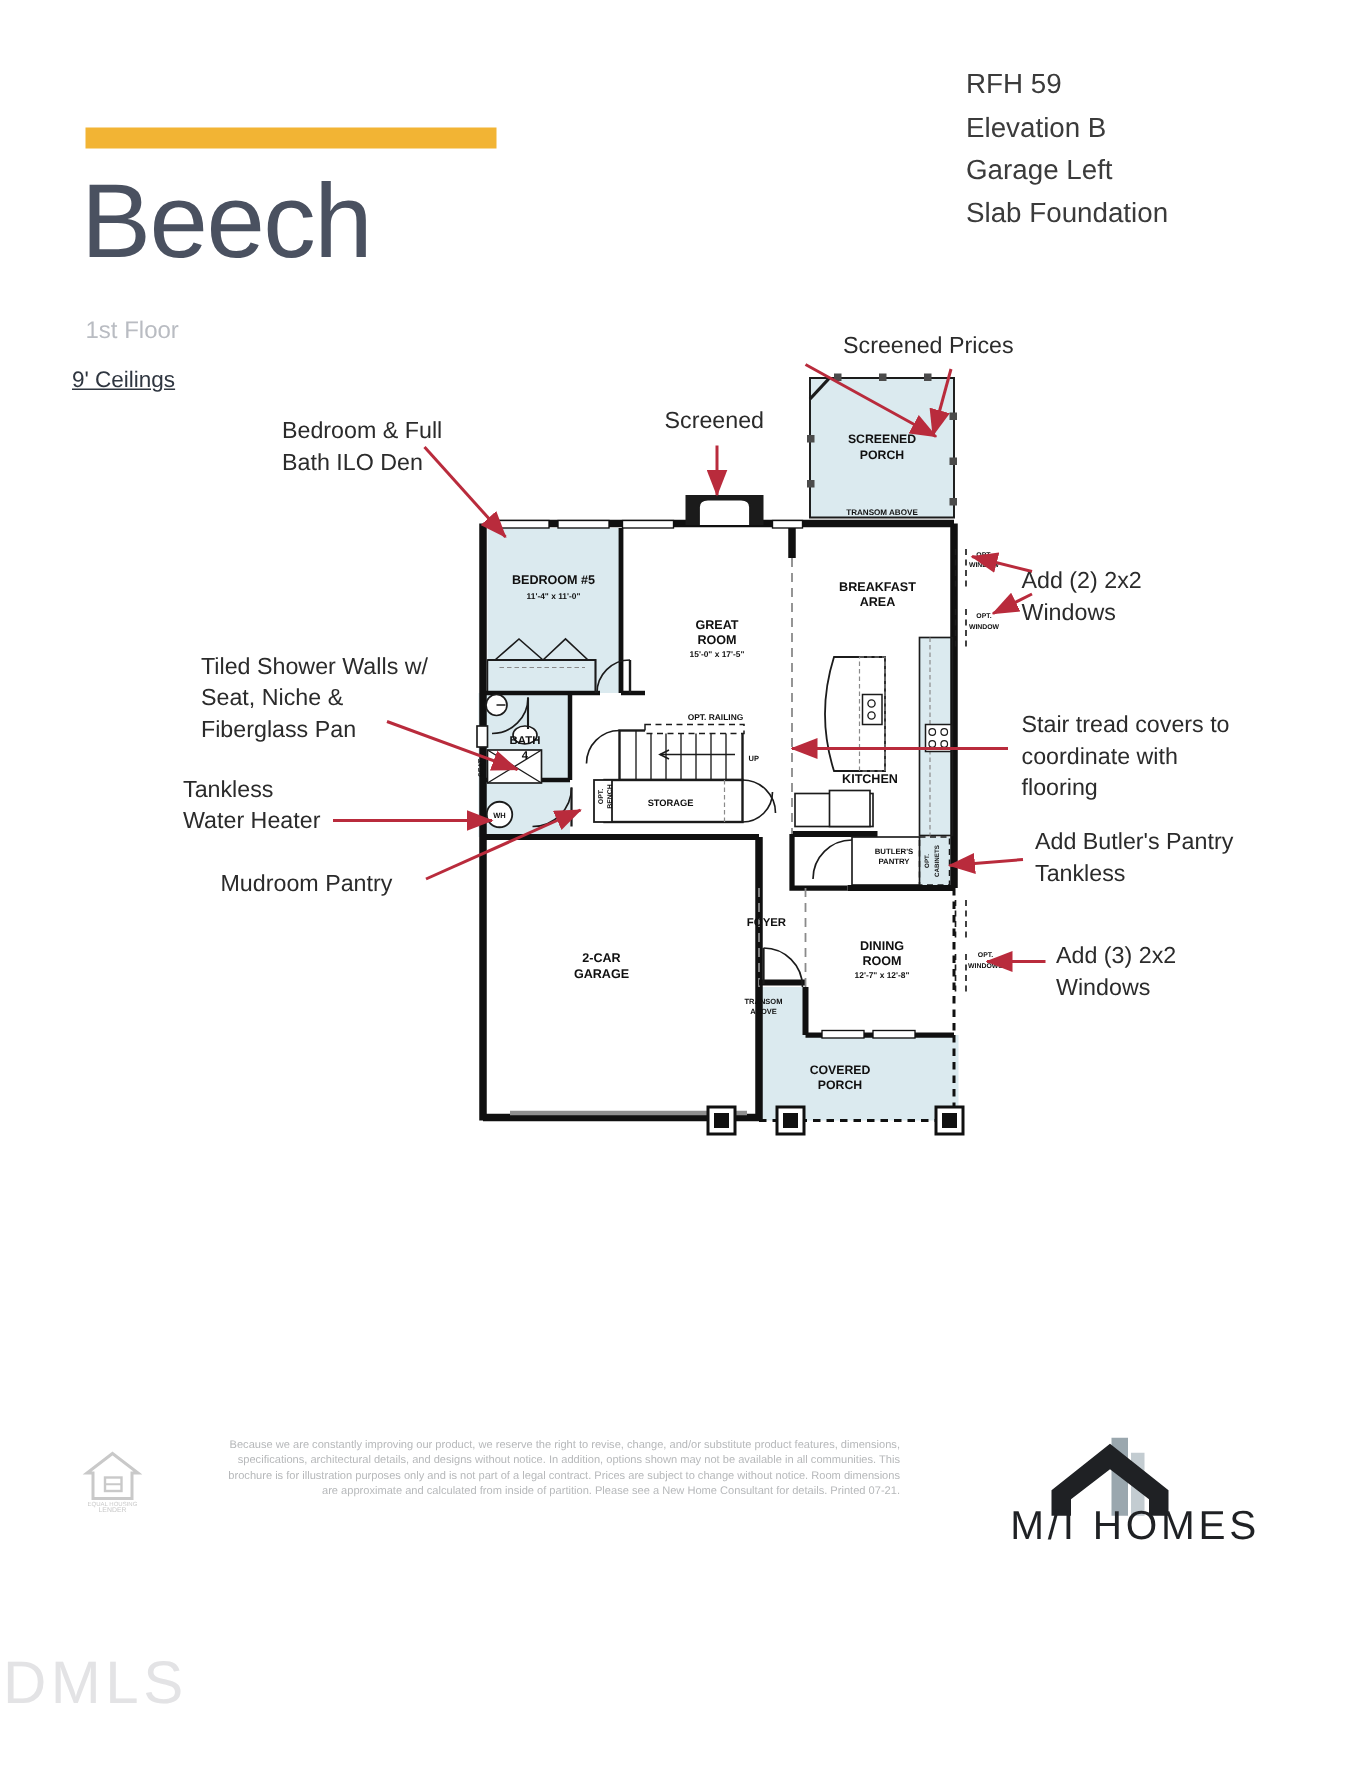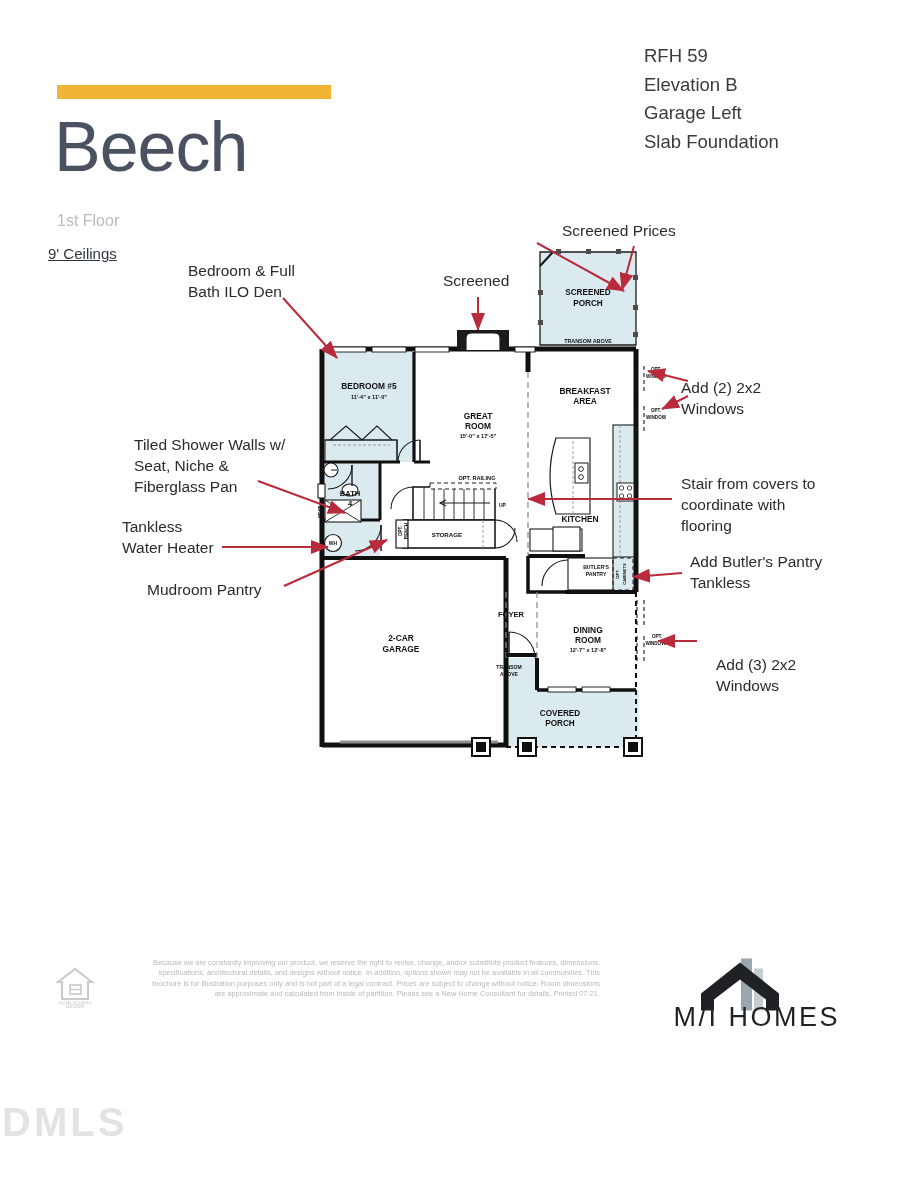--- a/index.html
+++ b/index.html
@@ -23,21 +23,21 @@
   .callout{font-size:15.5px;line-height:21px;color:#2b2b2b;}
 
   
   #plan-canvas{left:0;top:0;width:900px;height:1177px;pointer-events:none;}
 
   
   #disclaimer{left:140px;top:958px;width:460px;font-size:7.4px;line-height:10.4px;color:#b6b8ba;text-align:right;}
   #ehl-icon{left:55px;top:963px;width:40px;height:46px;}
   #mi-logo{left:645px;top:938px;width:190px;height:105px;}
   #mi-wordmark{left:640px;top:1002px;width:200px;text-align:right;font-size:27px;letter-spacing:2.5px;color:#1f2124;font-weight:400;}
-  #watermark{left:2px;top:1100px;font-size:40px;letter-spacing:3px;color:#e3e3e5;font-weight:700;}
+  #watermark{left:2px;top:1100px;font-size:40px;letter-spacing:3px;color:#e3e3e5;font-weight:400;}
 </style>
 </head>
 <body>
 
 <div class="abs" id="accent-bar"></div>
 <div class="abs" id="plan-title">Beech</div>
 <div class="abs" id="floor-label">1st Floor</div>
 <div class="abs" id="ceilings-label">9' Ceilings</div>
 
 <div class="abs" id="meta-block">
@@ -296,36 +296,36 @@
     <path d="M688,381 L648,371"></path>
     <path d="M688,396 L662,409"></path>
     <path d="M672,499 L528,499"></path>
     <path d="M682,573 L633,577"></path>
     <path d="M697,641 L658,641"></path>
   </g>
 </svg>
 
 <div class="abs callout" style="left:562px;top:220px;">Screened Prices</div>
 <div class="abs callout" style="left:443px;top:270px;">Screened</div>
-<div class="abs callout" style="left:188px;top:260px;white-space:pre-line;">Bedroom &amp; Full
+<div class="abs callout" style="left:188px;top:277px;white-space:pre-line;">Bedroom &amp; Full
 Bath ILO Den</div>
 <div class="abs callout" style="left:134px;top:434px;white-space:pre-line;">Tiled Shower Walls w/
 Seat, Niche &amp;
 Fiberglass Pan</div>
 <div class="abs callout" style="left:122px;top:516px;white-space:pre-line;">Tankless
 Water Heater</div>
 <div class="abs callout" style="left:147px;top:579px;">Mudroom Pantry</div>
 <div class="abs callout" style="left:681px;top:377px;white-space:pre-line;">Add (2) 2x2
 Windows</div>
-<div class="abs callout" style="left:681px;top:473px;white-space:pre-line;">Stair from covers to
+<div class="abs callout" style="left:681px;top:473px;white-space:pre-line;">Stair tread covers to
 coordinate with
 flooring</div>
 <div class="abs callout" style="left:690px;top:551px;white-space:pre-line;">Add Butler's Pantry
 Tankless</div>
-<div class="abs callout" style="left:704px;top:654px;white-space:pre-line;margin-left:12px;">Add (3) 2x2
+<div class="abs callout" style="left:704px;top:627px;white-space:pre-line;">Add (3) 2x2
 Windows</div>
 
 <div class="abs" id="disclaimer">Because we are constantly improving our product, we reserve the right to revise, change, and/or substitute product features, dimensions, specifications, architectural details, and designs without notice. In addition, options shown may not be available in all communities. This brochure is for illustration purposes only and is not part of a legal contract. Prices are subject to change without notice. Room dimensions are approximate and calculated from inside of partition. Please see a New Home Consultant for details. Printed 07-21.</div>
 
 <svg class="abs" id="ehl-icon" viewBox="0 0 40 46">
   <path d="M20 6 L37 19 L33 19 L33 36 L7 36 L7 19 L3 19 Z" fill="none" stroke="#c9c9c9" stroke-width="2"></path>
   <rect x="15" y="22" width="11" height="9" fill="none" stroke="#c9c9c9" stroke-width="1.6"></rect>
   <line x1="15" y1="26.5" x2="26" y2="26.5" stroke="#c9c9c9" stroke-width="1.4"></line>
   <text x="20" y="41" font-size="4" fill="#c9c9c9" text-anchor="middle" font-family="Liberation Sans, sans-serif">EQUAL HOUSING</text>
   <text x="20" y="45" font-size="4.6" fill="#c9c9c9" text-anchor="middle" font-family="Liberation Sans, sans-serif">LENDER</text>

